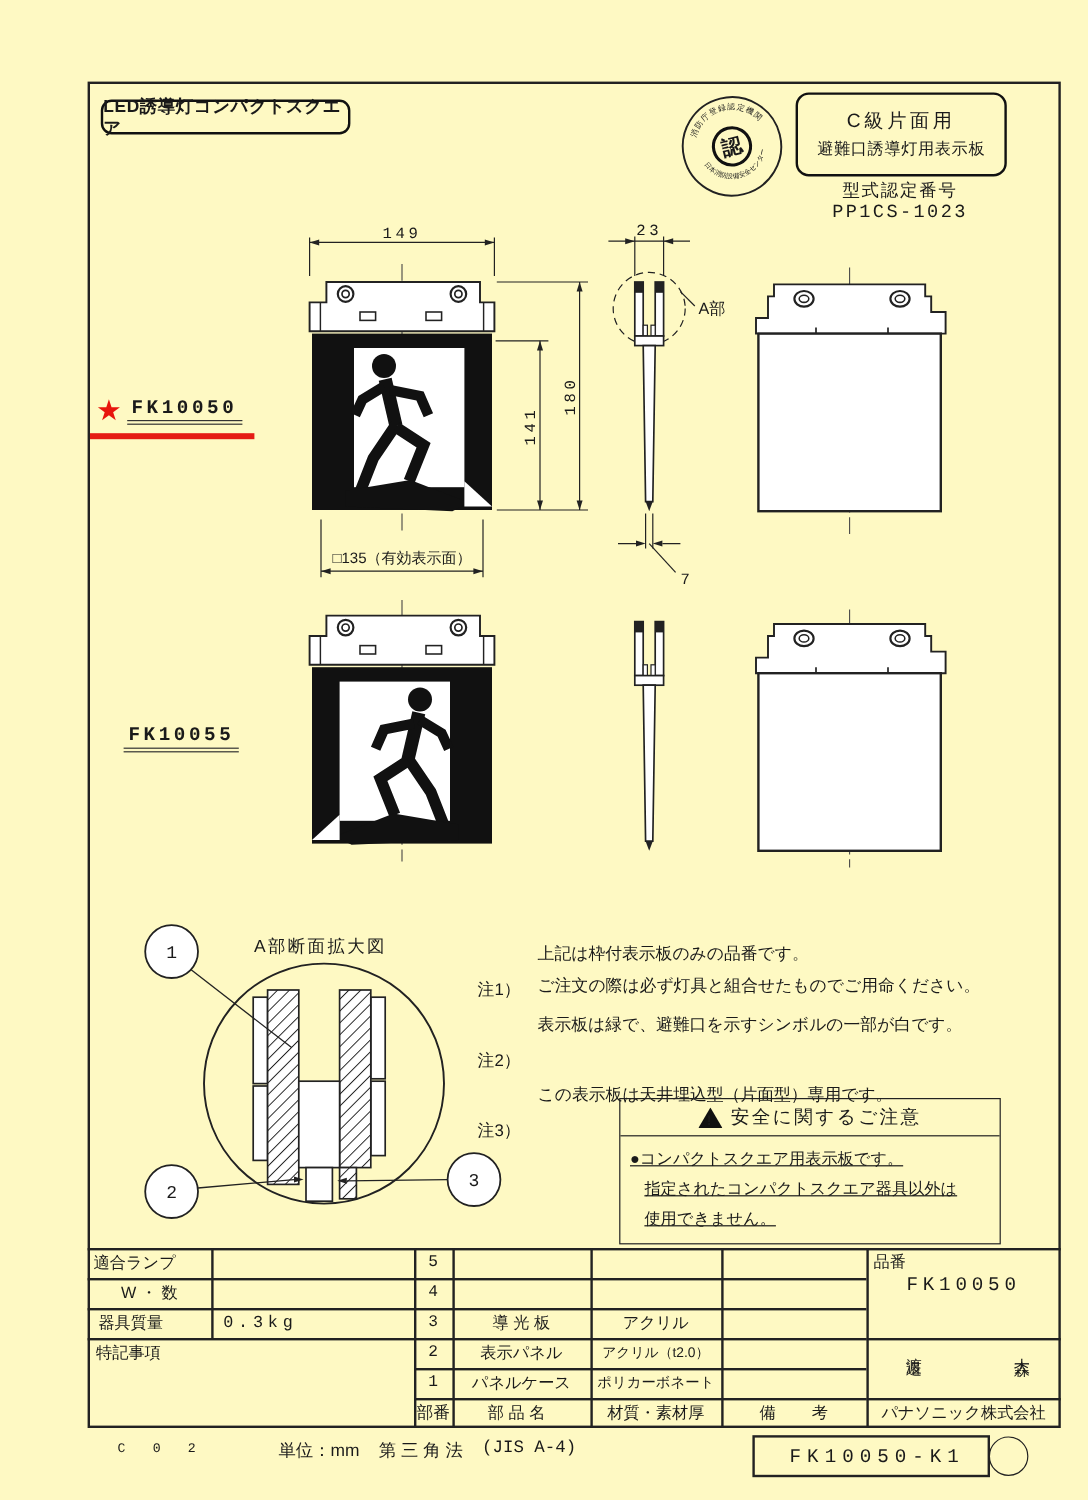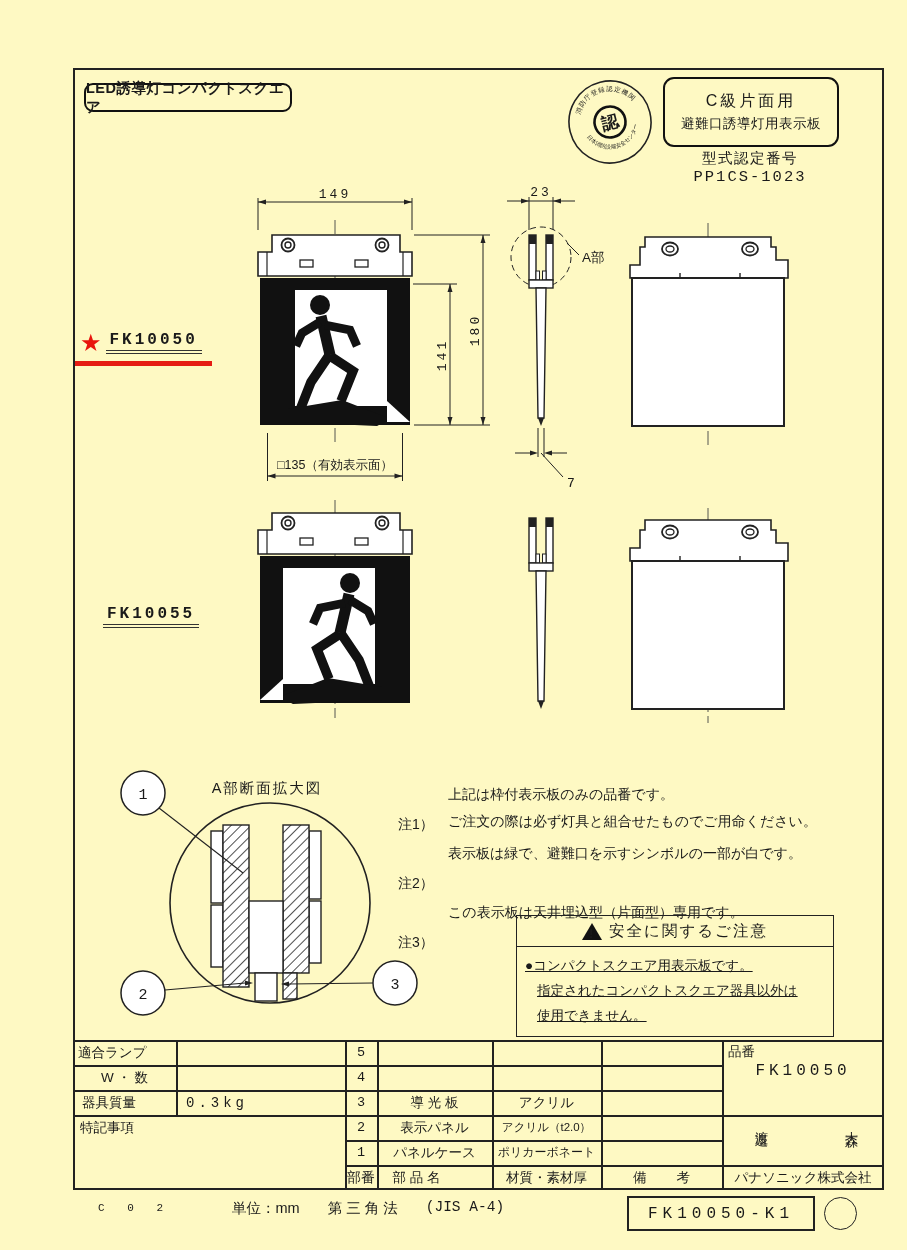--- a/index.html
+++ b/index.html
@@ -25,21 +25,21 @@
   .safety{left:516px;top:915px;width:316px;border:1.8px solid #222;}
   .safety .hd{height:30px;border-bottom:1.8px solid #222;display:flex;align-items:center;justify-content:center;gap:7px;
               font-size:15.5px;letter-spacing:2px;}
   .safety .bd{padding:6px 6px 8px 8px;font-size:13.5px;line-height:25px;text-decoration:underline;}
   .safety .ind{padding-left:12px;}
   .hline,.vline{background:#222;}
   .cell{position:absolute;display:flex;align-items:center;font-size:13.5px;}
   .c-center{justify-content:center;text-align:center;}
   .vert{writing-mode:vertical-rl;letter-spacing:3px;font-size:13.5px;}
   .doc-box{left:627px;top:1196px;width:184px;height:31px;border:2px solid #222;display:flex;align-items:center;justify-content:center;
-           font-size:16px;letter-spacing:5px;}
+           font-size:16px;letter-spacing:5px;padding-left:10px;}
   .foot-circle{left:824px;top:1197px;width:31px;height:31px;border:1.6px solid #222;border-radius:50%;}
   svg text{font-family:"Liberation Mono","DejaVu Sans Mono",monospace;fill:#1a1a1a;}
   svg text.jp{font-family:"Liberation Sans",sans-serif;}
 </style>
 </head>
 <body>
 
 <div class="sheet">
 
   <svg width="0" height="0" style="position:absolute" aria-hidden="true">
@@ -313,32 +313,32 @@
   <div class="cell c-center mono" style="left:345px;top:1090px;width:32px;height:25px">3</div>
   <div class="cell c-center mono" style="left:345px;top:1115px;width:32px;height:25px">2</div>
   <div class="cell c-center mono" style="left:345px;top:1140px;width:32px;height:25px">1</div>
   <div class="cell c-center" style="left:377px;top:1090px;width:115px;height:25px">導 光 板</div>
   <div class="cell c-center" style="left:377px;top:1115px;width:115px;height:25px">表示パネル</div>
   <div class="cell c-center" style="left:377px;top:1140px;width:115px;height:25px">パネルケース</div>
   <div class="cell c-center" style="left:492px;top:1090px;width:109px;height:25px">アクリル</div>
   <div class="cell c-center" style="left:492px;top:1115px;width:109px;height:25px;font-size:11.5px">アクリル（t2.0）</div>
   <div class="cell c-center" style="left:492px;top:1140px;width:109px;height:25px;font-size:12px">ポリカーボネート</div>
   <div class="cell c-center" style="left:345px;top:1165px;width:32px;height:25px;font-size:14px">部番</div>
-  <div class="cell c-center" style="left:359px;top:1165px;width:115px;height:25px">部 品 名</div>
+  <div class="cell c-center" style="left:373px;top:1165px;width:115px;height:25px">部 品 名</div>
   <div class="cell c-center" style="left:492px;top:1165px;width:109px;height:25px">材質・素材厚</div>
   <div class="cell c-center" style="left:601px;top:1165px;width:121px;height:25px;white-space:pre">備        考</div>
 
   <div class="cell" style="left:728px;top:1042px;height:20px">品番</div>
   <div class="cell c-center mono" style="left:722px;top:1058px;width:162px;height:25px;font-size:16px;letter-spacing:4px">FK10050</div>
   <div class="abs vert" style="left:752px;top:1120px">渡邉</div>
   <div class="abs vert" style="left:842px;top:1120px">大森</div>
   <div class="cell c-center" style="left:722px;top:1165px;width:162px;height:25px">パナソニック株式会社</div>
 
   <div class="abs mono" style="left:98px;top:1202px;font-size:11px;letter-spacing:8px">C 0 2</div>
-  <div class="abs" style="left:232px;top:1199px;display:flex;gap:28px;font-size:14.5px">
+  <div class="abs" style="left:232px;top:1199px;display:flex;gap:16px;font-size:14.5px">
     <span>単位：mm</span>
     <span>第 三 角 法</span>
     <span class="mono">(JIS A-4)</span>
   </div>
   <div class="abs doc-box mono">
     <span>FK10050-K1</span>
   </div>
   <div class="abs foot-circle"></div>
 
 </div>

